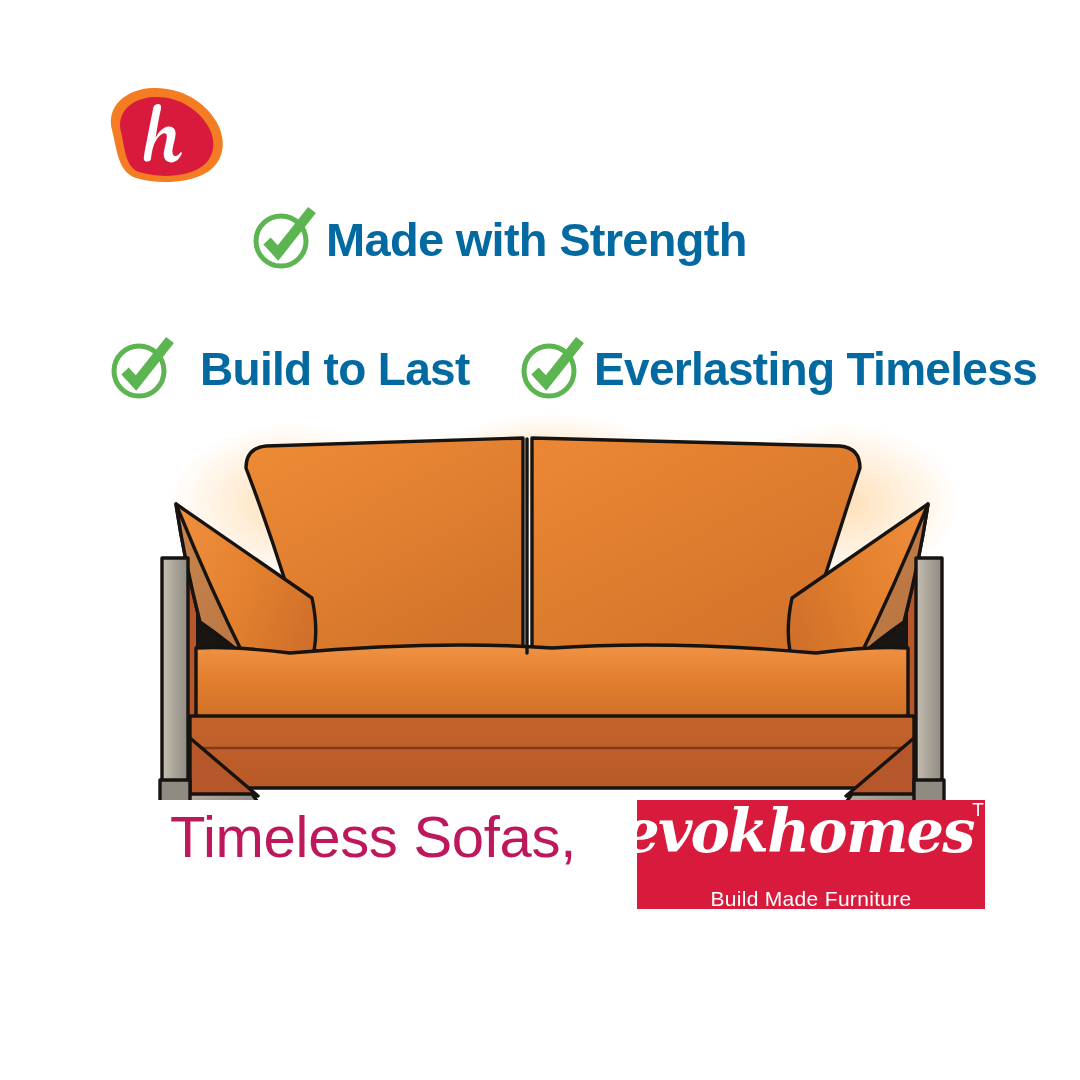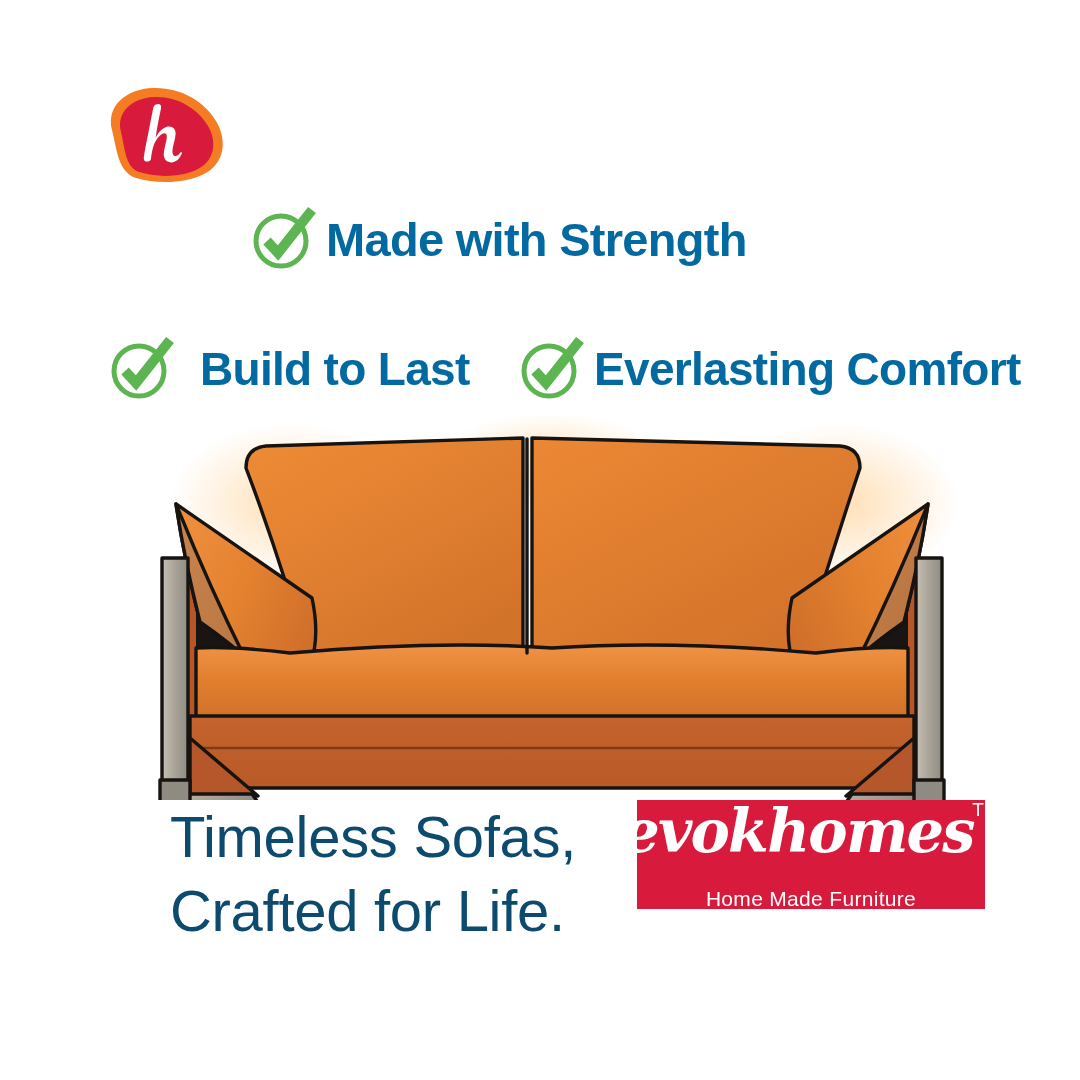--- a/index.html
+++ b/index.html
@@ -42,21 +42,21 @@
   #sofa{ position:absolute; left:140px; top:408px; width:824px; height:392px; }
   #sofa svg{ display:block; width:100%; height:100%; }
 
   
   #tagline{
     position:absolute; left:170px; top:800px; width:450px;
     font-family:"Liberation Sans", sans-serif;
     font-size:58px;
     font-weight:normal;
     line-height:1.28;
-    color:#0c4a6e;
+    color:#be185d;
     letter-spacing:-0.005em;
   }
   #tagline .tl{ display:block; }
 
   
   #badge{
     position:absolute; left:637px; top:800px; width:348px; height:109px;
     background:#D81B3C;
     display:flex; flex-direction:column;
     align-items:center; justify-content:space-between;
@@ -137,21 +137,21 @@
     <span class="flabel">Build to Last</span>
   </div>
 
   <div class="feature" id="feat-comfort">
     <span class="tick">
       <svg width="66" height="66" viewBox="0 0 66 66" aria-hidden="true">
         <circle cx="31" cy="35" r="25" fill="none" stroke="#5CB551" stroke-width="5"></circle>
         <path d="M17 35 L28 47 L62 4" fill="none" stroke="#5CB551" stroke-width="10" stroke-linecap="butt" stroke-linejoin="miter"></path>
       </svg>
     </span>
-    <span class="flabel">Everlasting Comfort</span>
+    <span class="flabel">Everlasting Timeless</span>
   </div>
 
   <div id="sofa">
     <svg viewBox="0 0 824 392" aria-hidden="true">
       <defs>
         <linearGradient id="gBackL" x1="0" y1="0" x2="0.7" y2="1">
           <stop offset="0%" stop-color="#EE8B36"></stop>
           <stop offset="55%" stop-color="#E07F30"></stop>
           <stop offset="100%" stop-color="#D2732A"></stop>
         </linearGradient>
@@ -237,24 +237,23 @@
         <path d="M776 150 L802 150 L802 392 L776 392 Z" fill="url(#gLeg)"></path>
         <path d="M774 372 L804 372 L804 398 L774 398 Z" fill="#908B82"></path>
 
         <line x1="387" y1="31" x2="387" y2="245" stroke="#171311" stroke-width="3.4"></line>
       </g>
     </svg>
   </div>
 
   <div id="tagline">
     <span class="tl">Timeless Sofas,</span>
-    <span class="tl">Crafted for Life.</span>
   </div>
 
   <div id="badge">
     <div class="badge-word">
       <span>evokhomes</span>
       <span class="badge-tm">TM</span>
     </div>
-    <div class="badge-sub">Home Made Furniture</div>
+    <div class="badge-sub">Build Made Furniture</div>
   </div>
 
 </div>
 
 </body></html>

